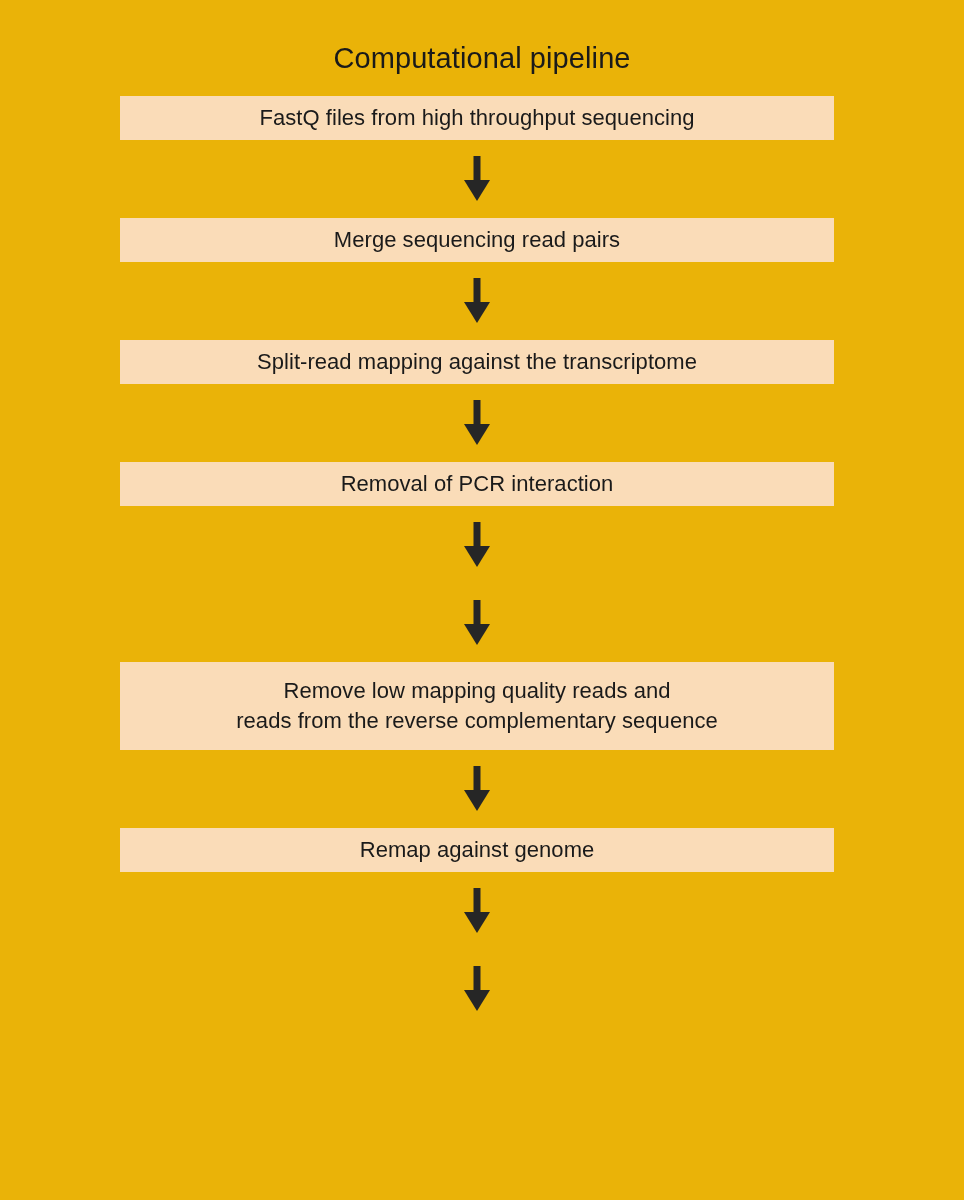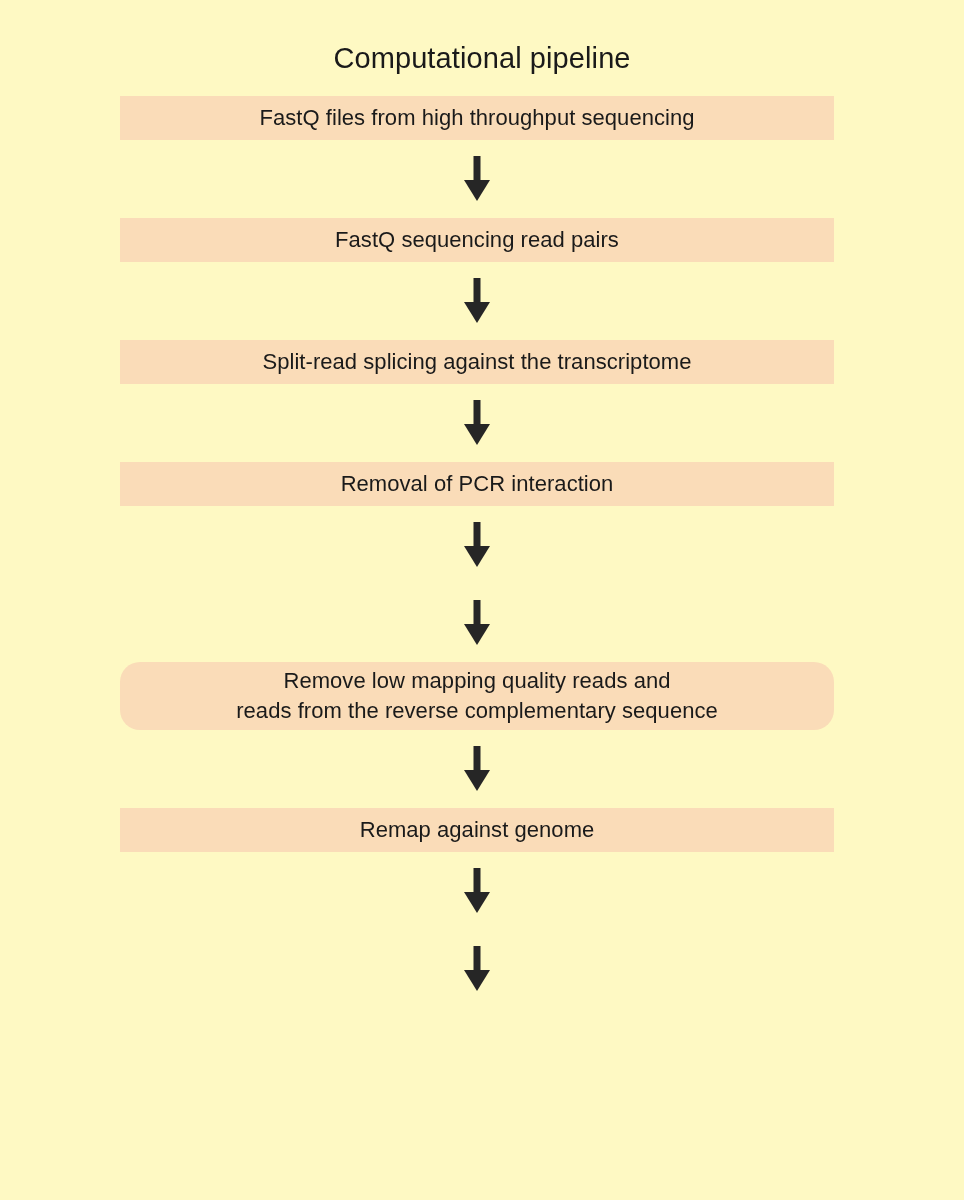--- a/index.html
+++ b/index.html
@@ -12,21 +12,21 @@
     height: 1200px;
     font-family: "Liberation Sans", sans-serif;
     color: #1a1a1a;
     overflow: hidden;
   }
 
   .figure {
     position: relative;
     width: 964px;
     height: 1200px;
-    background: #fef9c3;
+    background: #eab308;
   }
 
   .figure-title {
     position: absolute;
     top: 41px;
     left: 0;
     width: 964px;
     text-align: center;
     font-size: 29px;
     font-weight: 400;
@@ -57,22 +57,21 @@
     align-items: center;
     justify-content: center;
     padding: 0 8px;
   }
 
   .step-box.one-line {
     height: 44px;
   }
 
   .step-box.two-line {
-    height: 68px;
-    border-radius: 20px;
+    height: 88px;
   }
 
   .step-box .step-text {
     display: block;
     white-space: pre-line;
   }
 
   
   .connector {
     width: 714px;
@@ -100,32 +99,32 @@
     </div>
 
     <div class="connector">
       <svg class="arrow-down" width="28" height="46" viewBox="0 0 28 46">
         <rect x="10.5" y="0" width="7" height="26" fill="#262626"></rect>
         <polygon points="1,24 27,24 14,45" fill="#262626"></polygon>
       </svg>
     </div>
 
     <div class="step-box one-line">
-      <span class="step-text">FastQ sequencing read pairs</span>
+      <span class="step-text">Merge sequencing read pairs</span>
     </div>
 
     <div class="connector">
       <svg class="arrow-down" width="28" height="46" viewBox="0 0 28 46">
         <rect x="10.5" y="0" width="7" height="26" fill="#262626"></rect>
         <polygon points="1,24 27,24 14,45" fill="#262626"></polygon>
       </svg>
     </div>
 
     <div class="step-box one-line">
-      <span class="step-text">Split-read splicing against the transcriptome</span>
+      <span class="step-text">Split-read mapping against the transcriptome</span>
     </div>
 
     <div class="connector">
       <svg class="arrow-down" width="28" height="46" viewBox="0 0 28 46">
         <rect x="10.5" y="0" width="7" height="26" fill="#262626"></rect>
         <polygon points="1,24 27,24 14,45" fill="#262626"></polygon>
       </svg>
     </div>
 
     <div class="step-box one-line">

